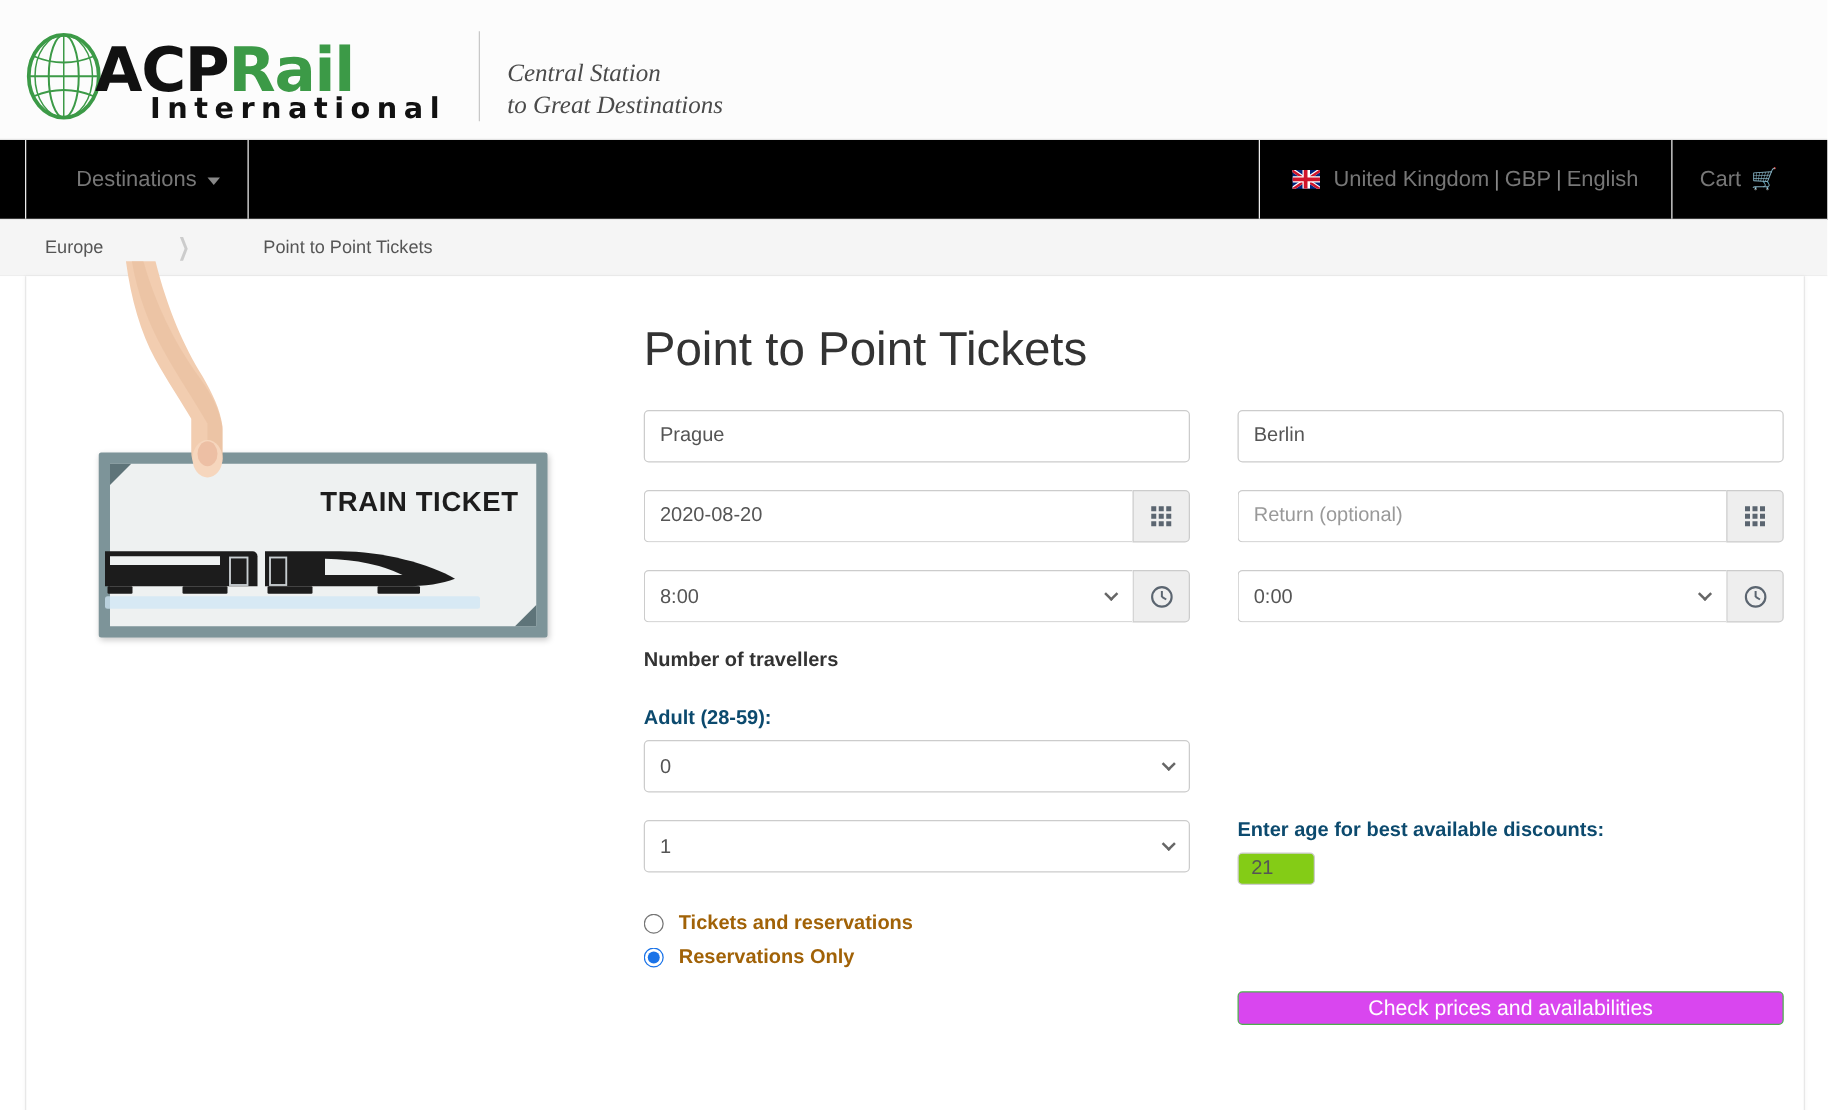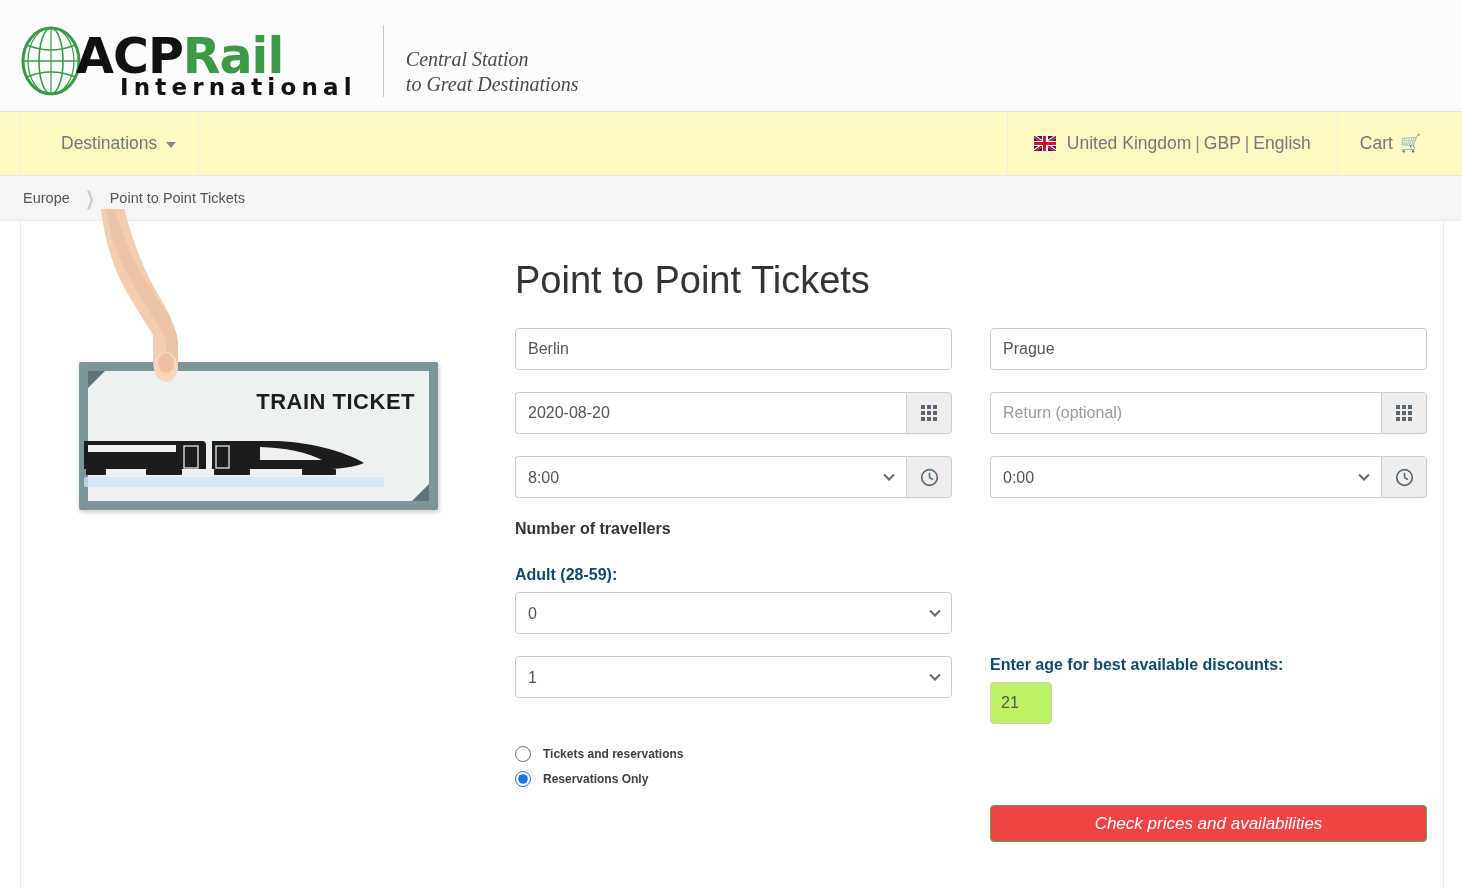--- a/index.html
+++ b/index.html
@@ -54,21 +54,21 @@
     font-style: italic;
     font-size: 20px;
     color: #4a4a4a;
     line-height: 25px;
     font-weight: 400;
   }
 
   
   .navbar {
     height: 64px;
-    background: #fef9c3;
+    background: #000000;
     border-bottom: 1px solid #e7e7e7;
     display: flex;
     align-items: stretch;
     position: relative;
   }
   .nav-left {
     display: flex;
     align-items: center;
     padding: 0 22px 0 40px;
     border-right: 1px solid #ededed;
@@ -132,24 +132,25 @@
     cursor: pointer;
   }
   .cart-glyph { margin-left: 8px; font-size: 17px; color: #777; }
 
   
   .breadcrumb-bar {
     height: 45px;
     background: #f5f5f5;
     display: flex;
     align-items: center;
-    padding-left: 23px;
+    padding-left: 36px;
     font-size: 14.5px;
     color: #555555;
     border-bottom: 1px solid #eeeeee;
+    gap: 44px;
   }
   .crumb { color: #555; cursor: pointer; }
   .crumb.current { color: #555; cursor: default; }
   .crumb-sep {
     color: #cccccc;
     margin: 0 12px;
     font-size: 19px;
     line-height: 1;
     transform: scaleX(0.6);
     display: inline-block;
@@ -334,60 +335,59 @@
     display: block;
   }
   .section-head {
     font-size: 16px;
     font-weight: 700;
     color: #333333;
     margin: 4px 0 28px 0;
   }
   .age-input {
     width: 62px;
-    height: 42px;
+    height: 26px;
     border: 1px solid #ccc;
     border-radius: 4px;
     padding: 0 10px;
     font-size: 16px;
     color: #555;
     font-family: "Liberation Sans", sans-serif;
-    background: #bef264;
+    background: #84cc16;
     outline: none;
   }
 
   .radio-row {
     display: flex;
     align-items: center;
     margin-bottom: 9px;
     cursor: pointer;
   }
   .radio-row input[type=radio] {
     width: 16px; height: 16px;
     margin: 0 12px 0 0;
     accent-color: #1a73e8;
     cursor: pointer;
   }
   .radio-row span {
-    font-size: 12px;
+    font-size: 16px;
     font-weight: 700;
-    color: #404040;
+    color: #a16207;
   }
 
   .btn-primary {
     width: 437px;
-    height: 37px;
-    background: #ef4444;
+    height: 27px;
+    background: #d946ef;
     border: 1px solid #4cae4c;
     border-radius: 4px;
     color: #ffffff;
     font-size: 17px;
     font-family: "Liberation Sans", sans-serif;
     cursor: pointer;
-    font-style: italic;
   }
   .btn-row { display: flex; gap: 38px; margin-top: 18px; }
   .btn-left-spacer { width: 437px; flex: none; }
 </style>
 </head>
 <body>
 
 <div class="logo-header">
   <div class="logo-wrap">
     <div class="globe">
@@ -477,24 +477,24 @@
           <ellipse cx="68" cy="158" rx="12" ry="15" fill="#f6d6bd"></ellipse>
           <ellipse cx="68" cy="154" rx="8" ry="10" fill="#edbfa4"></ellipse>
         </svg>
       </div>
 
       <div class="form-area">
         <h1 class="page-title">Point to Point Tickets</h1>
 
         <div class="row">
           <div class="col">
+            <input class="fld" type="text" value="Prague" style="">
+          </div>
+          <div class="col">
             <input class="fld" type="text" value="Berlin" style="">
-          </div>
-          <div class="col">
-            <input class="fld" type="text" value="Prague" style="">
           </div>
         </div>
 
         <div class="row">
           <div class="col">
             <div class="input-group">
               <input class="fld" type="text" value="2020-08-20" style="">
               <div class="addon">
                 <span class="ico-grid">
                   <span></span>

